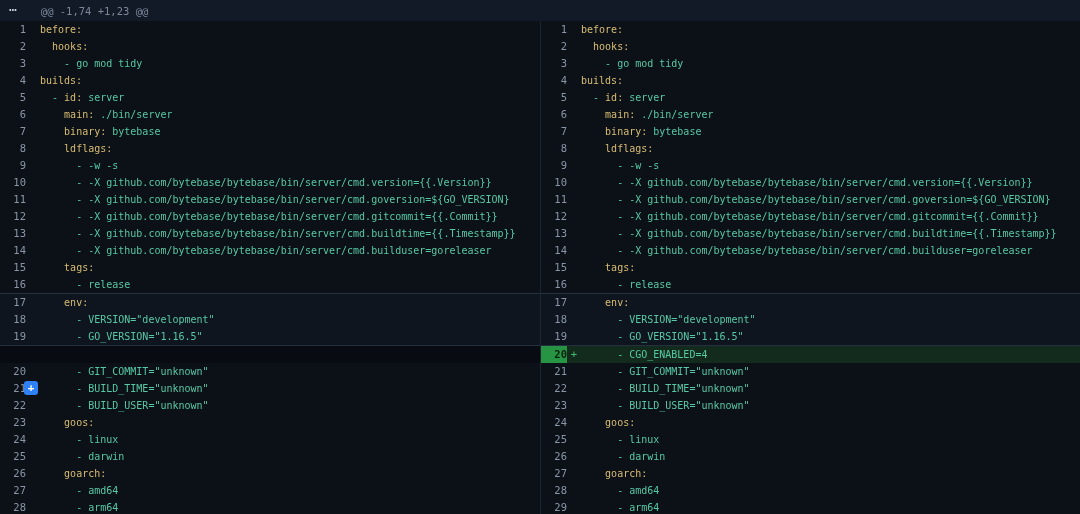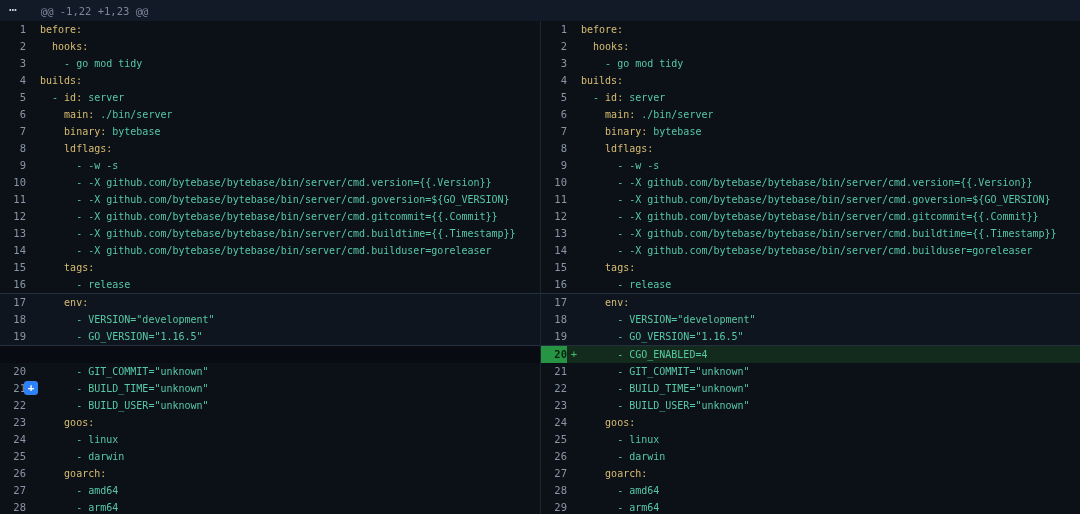--- a/index.html
+++ b/index.html
@@ -61,21 +61,21 @@
     border-radius:3px;background:var(--blue);color:#fff;border:none;
     font-size:11px;line-height:12px;font-weight:bold;padding:0;cursor:pointer;
     font-family:inherit;
   }
 </style>
 </head>
 <body>
 
 <div class="topbar">
   <button class="menu-btn">⋯</button>
-  <span class="hunk">@@ -1,22 +1,23 @@</span>
+  <span class="hunk">@@ -1,74 +1,23 @@</span>
 </div>
 
 <div class="diff">
   <div class="pane left">
       <div class="row">
         <div class="num">1</div>
         <div class="marker"></div>
         <div class="code"><span class="key">before:</span></div>
       </div>
       <div class="row">

